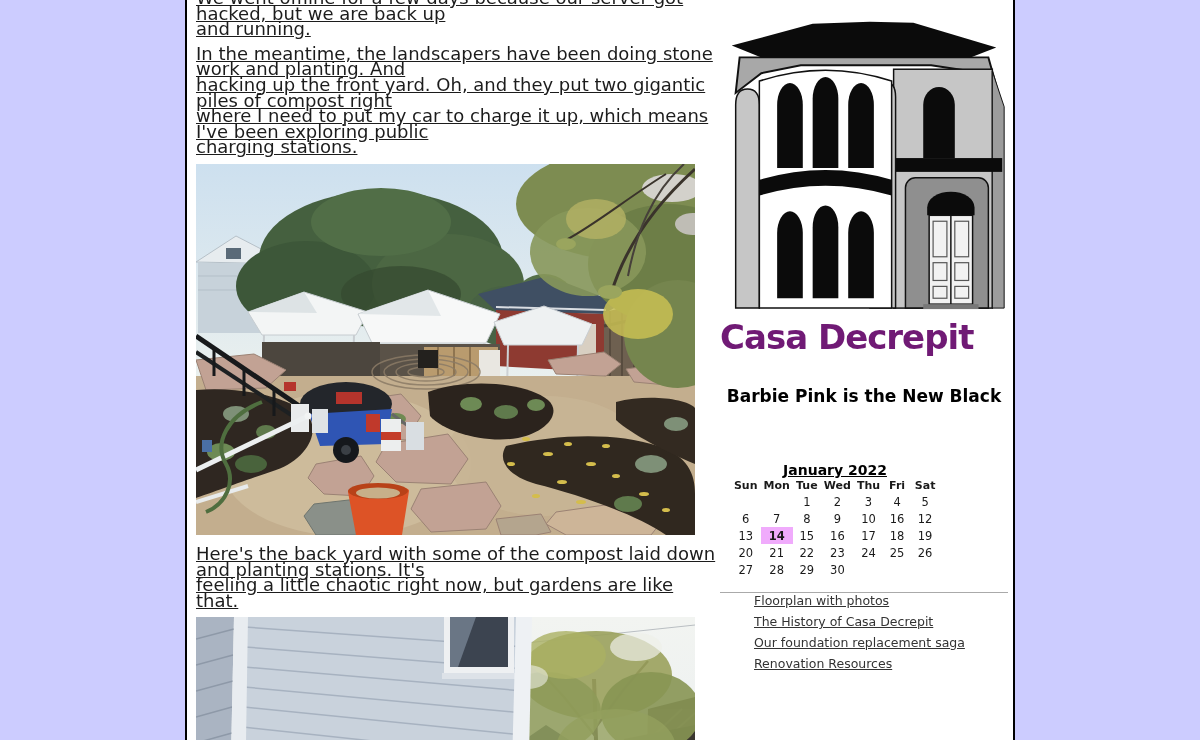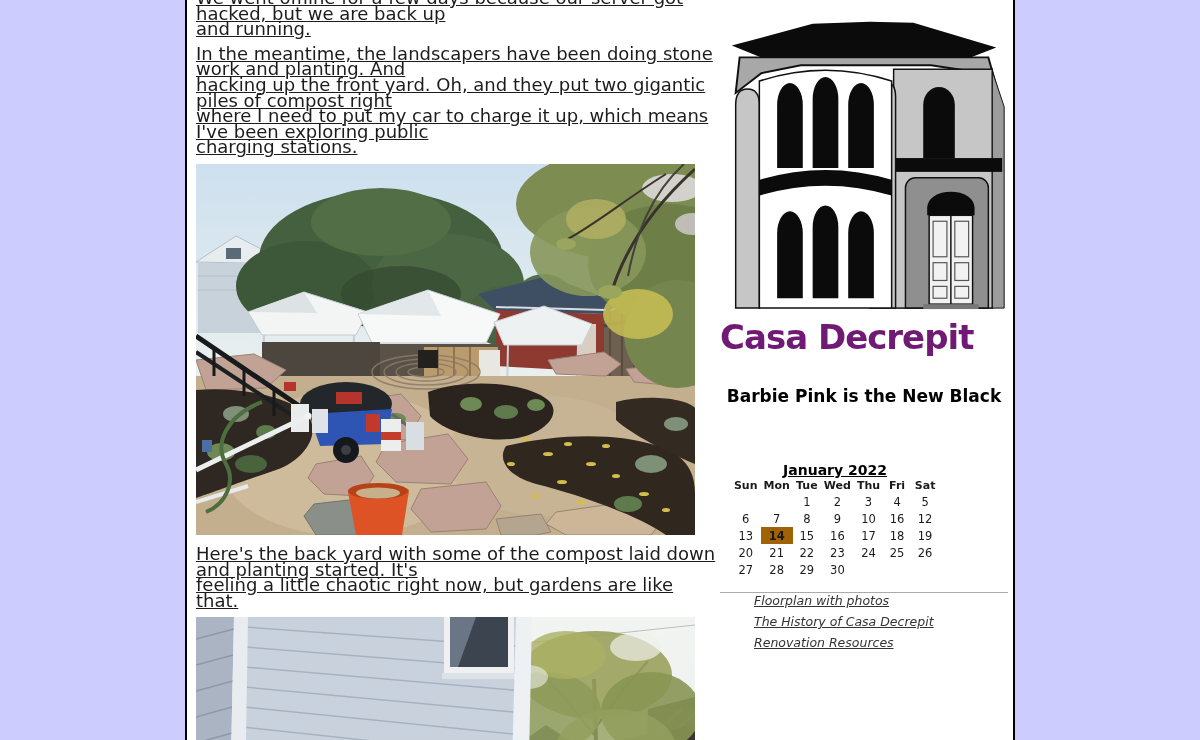--- a/index.html
+++ b/index.html
@@ -32,27 +32,27 @@
   .site-title{
     position:absolute;bottom:0;left:0;width:100%;text-align:left;
     font-size:34px;line-height:38px;font-weight:bold;letter-spacing:-1px;color:#701a75;
   }
   .tagline{margin-top:30px;text-align:center;font-size:17px;font-weight:bold;color:#000;}
   .calendar{width:230px;margin-top:56px;text-align:center;}
   .cal-title{font-size:14px;font-weight:bold;text-decoration:underline;color:#000;cursor:pointer;}
   .calendar table{margin:0 auto 0 auto;border-collapse:collapse;}
   .calendar th{font-size:11px;padding:1px 3px;width:22px;}
   .calendar td{font-size:11.5px;padding:1.5px 3px;width:22px;text-align:center;height:13px;}
-  .calendar td.today{background:#a16207;font-weight:bold;}
+  .calendar td.today{background:#f0abfc;font-weight:bold;}
   .side-rule{border:none;border-top:1px solid #aaa;margin:14px 0 0 0;width:288px;}
   .sections{padding-left:25px;}
   .sections h3{font-size:12.5px;font-weight:bold;margin:9px 0 4px 0;color:#000;}
   .side-link{
     display:block;margin:0 0 6px 9px;font-size:12.5px;line-height:15px;
-    color:#333;text-decoration:underline;cursor:pointer;font-style:italic;
+    color:#333;text-decoration:underline;cursor:pointer;
   }
 </style>
 </head>
 <body>
 
 <div class="content-box">
 
   <div class="main">
     <p>We went offline for a few days because our server got hacked, but we are back up
 and running.</p>
@@ -224,21 +224,21 @@
         <line x1="0" y1="338" x2="52" y2="322" stroke="#e8ebec" stroke-width="4"></line>
         <path d="M66,238 C30,252 18,280 30,300 C40,318 30,340 10,348" stroke="#4f6e3f" stroke-width="4" fill="none"></path>
         <rect x="6" y="276" width="10" height="12" fill="#4a6fa5"></rect>
 
         <path d="M152,328 C150,321 215,319 213,327 L206,371 L160,371 Z" fill="#dd5326"></path>
         <ellipse cx="182" cy="327" rx="30" ry="8" fill="#b84218"></ellipse>
         <ellipse cx="182" cy="329" rx="22" ry="5.5" fill="#c7b089"></ellipse>
       </svg>
     </div>
 
-    <p>Here's the back yard with some of the compost laid down and planting started. It's
+    <p>Here's the back yard with some of the compost laid down and planting stations. It's
 feeling a little chaotic right now, but gardens are like that.</p>
 
     <div class="photo" style="width:499px;height:374px;">
       <svg width="499" height="374" viewBox="0 0 499 374">
         <defs>
           <linearGradient id="sky2" x1="0" y1="0" x2="0" y2="1">
             <stop offset="0" stop-color="#f2f4f1"></stop>
               <stop offset="1" stop-color="#e2e9ef"></stop>
           </linearGradient>
         </defs>
@@ -406,17 +406,18 @@
         </tr>
       </tbody>
         </table>
     </div>
 
     <hr class="side-rule">
 
     <div class="sections">
       <a class="side-link">Floorplan with photos</a>
       <a class="side-link">The History of Casa Decrepit</a>
+      <a class="side-link">Our foundation replacement saga</a>
       <a class="side-link">Renovation Resources</a>
     </div>
 
   </div>
 </div>
 
 </body></html>

